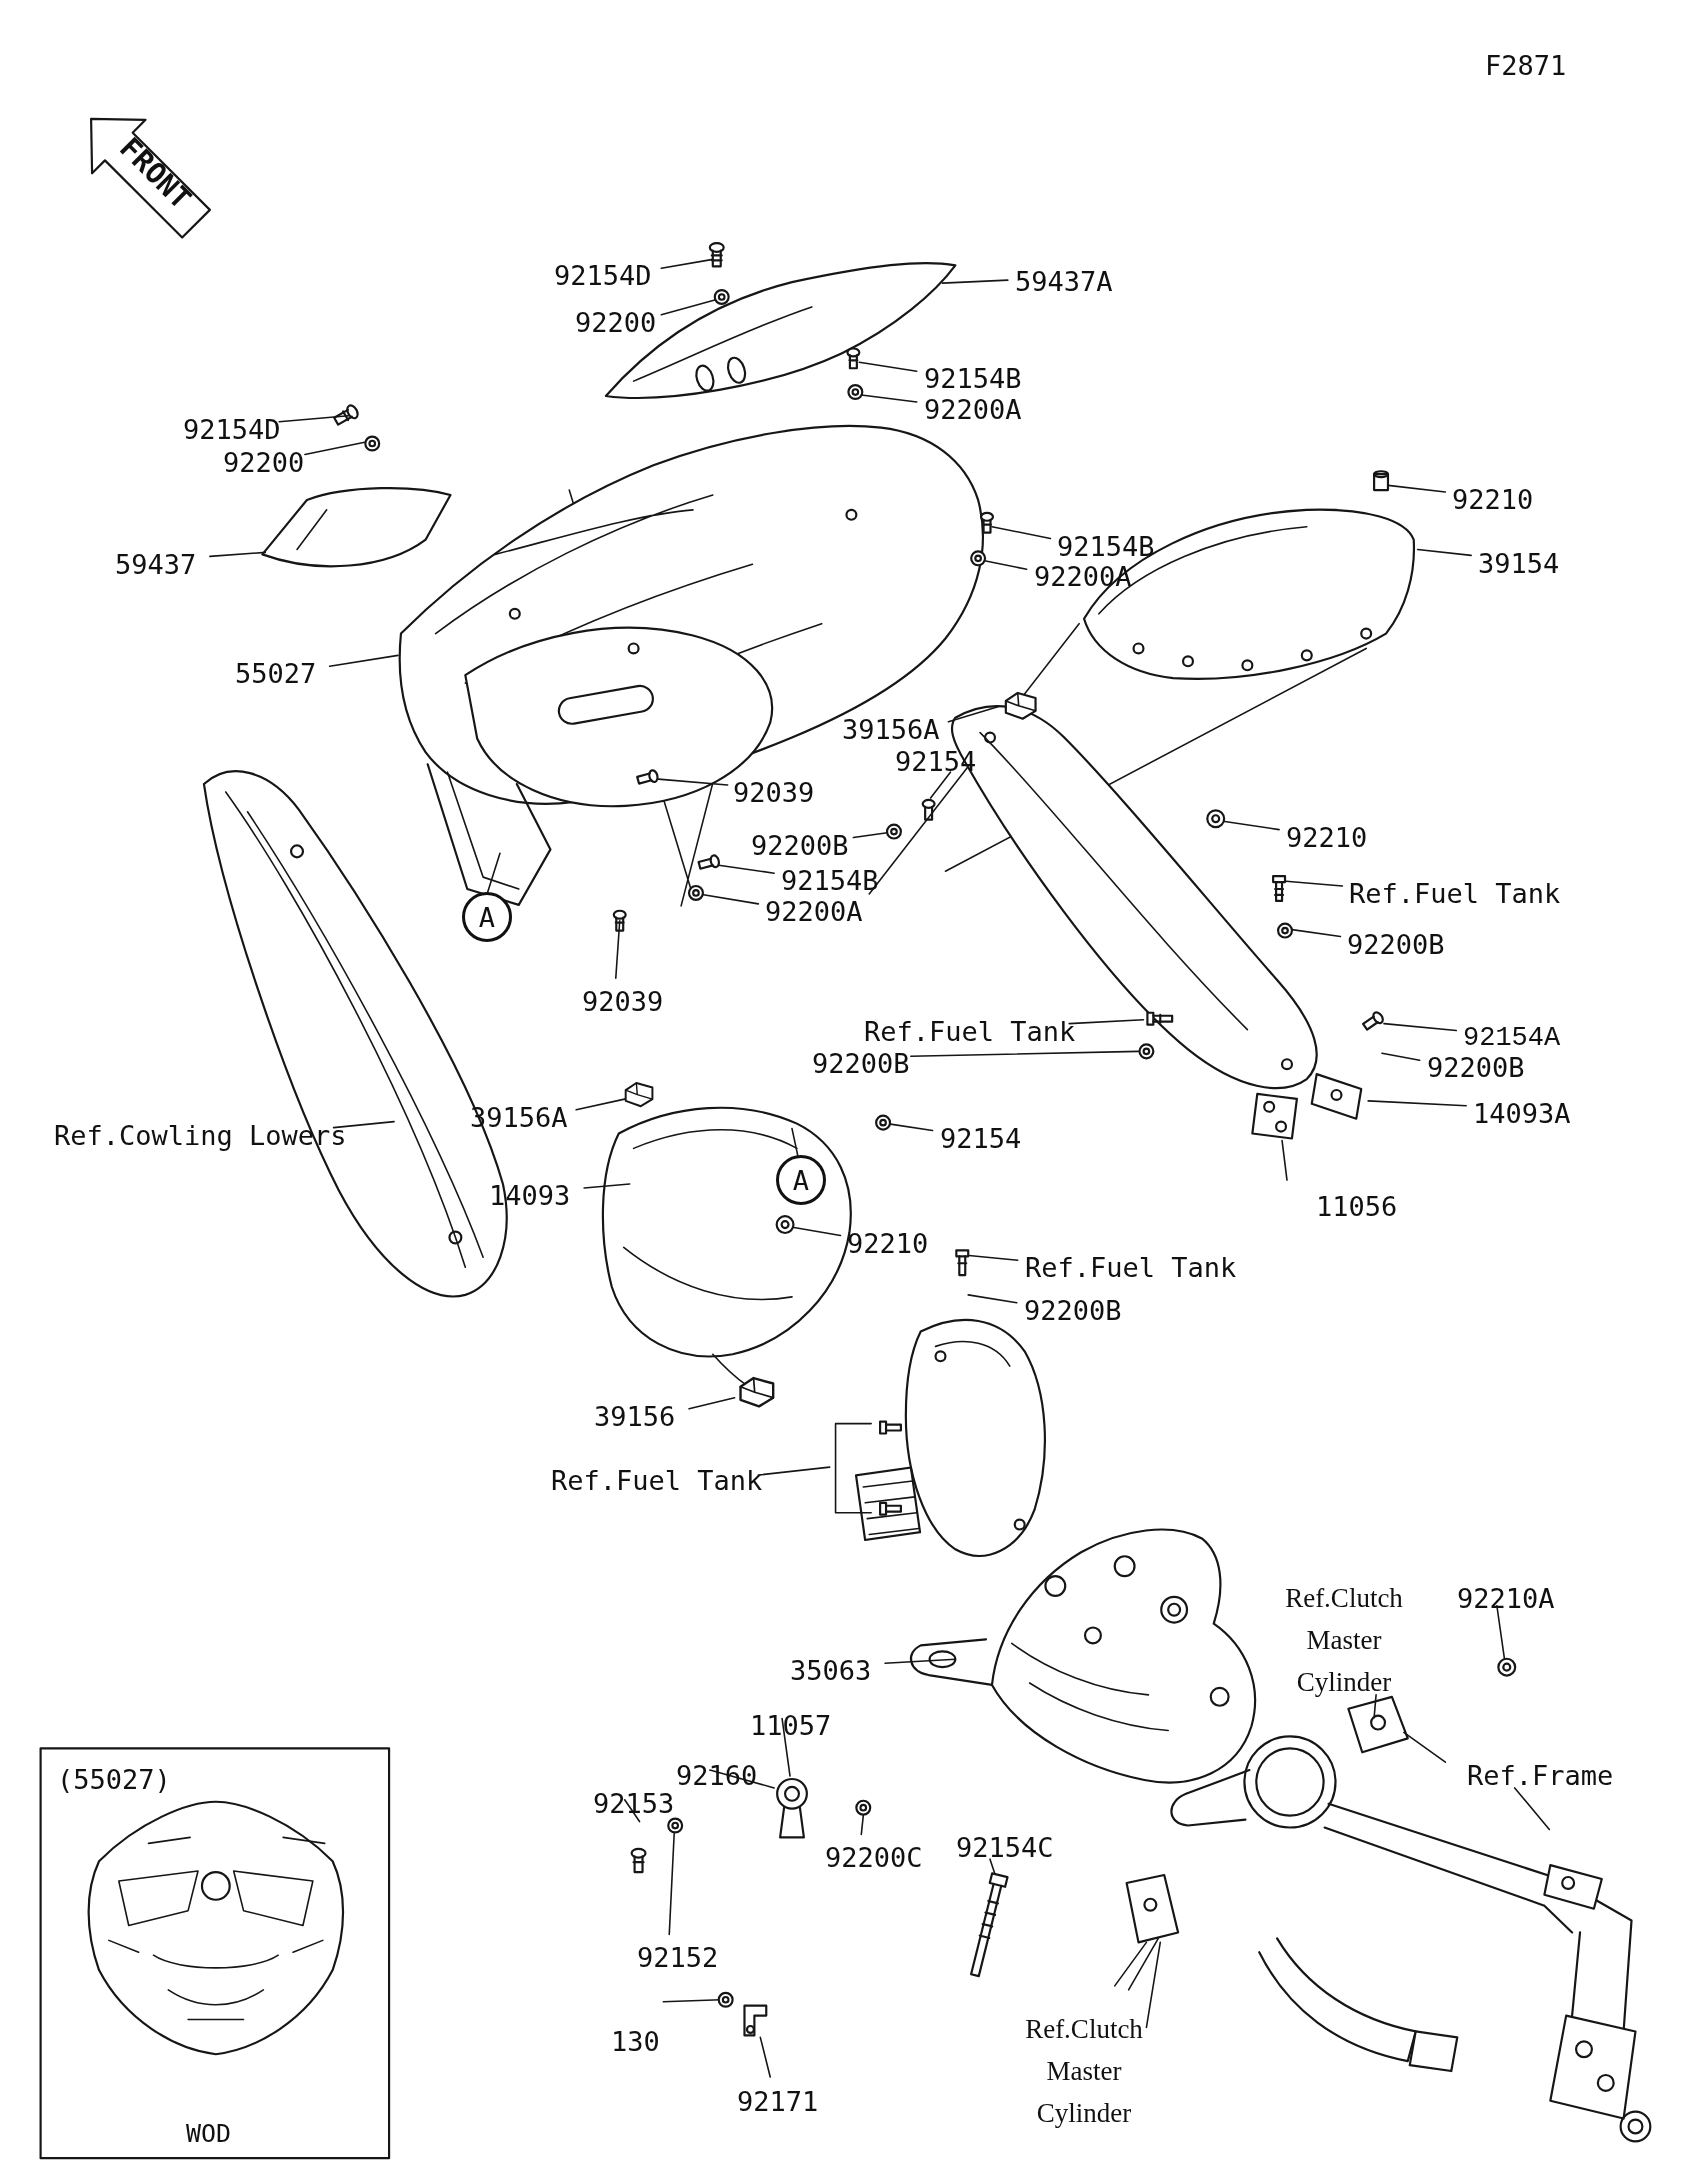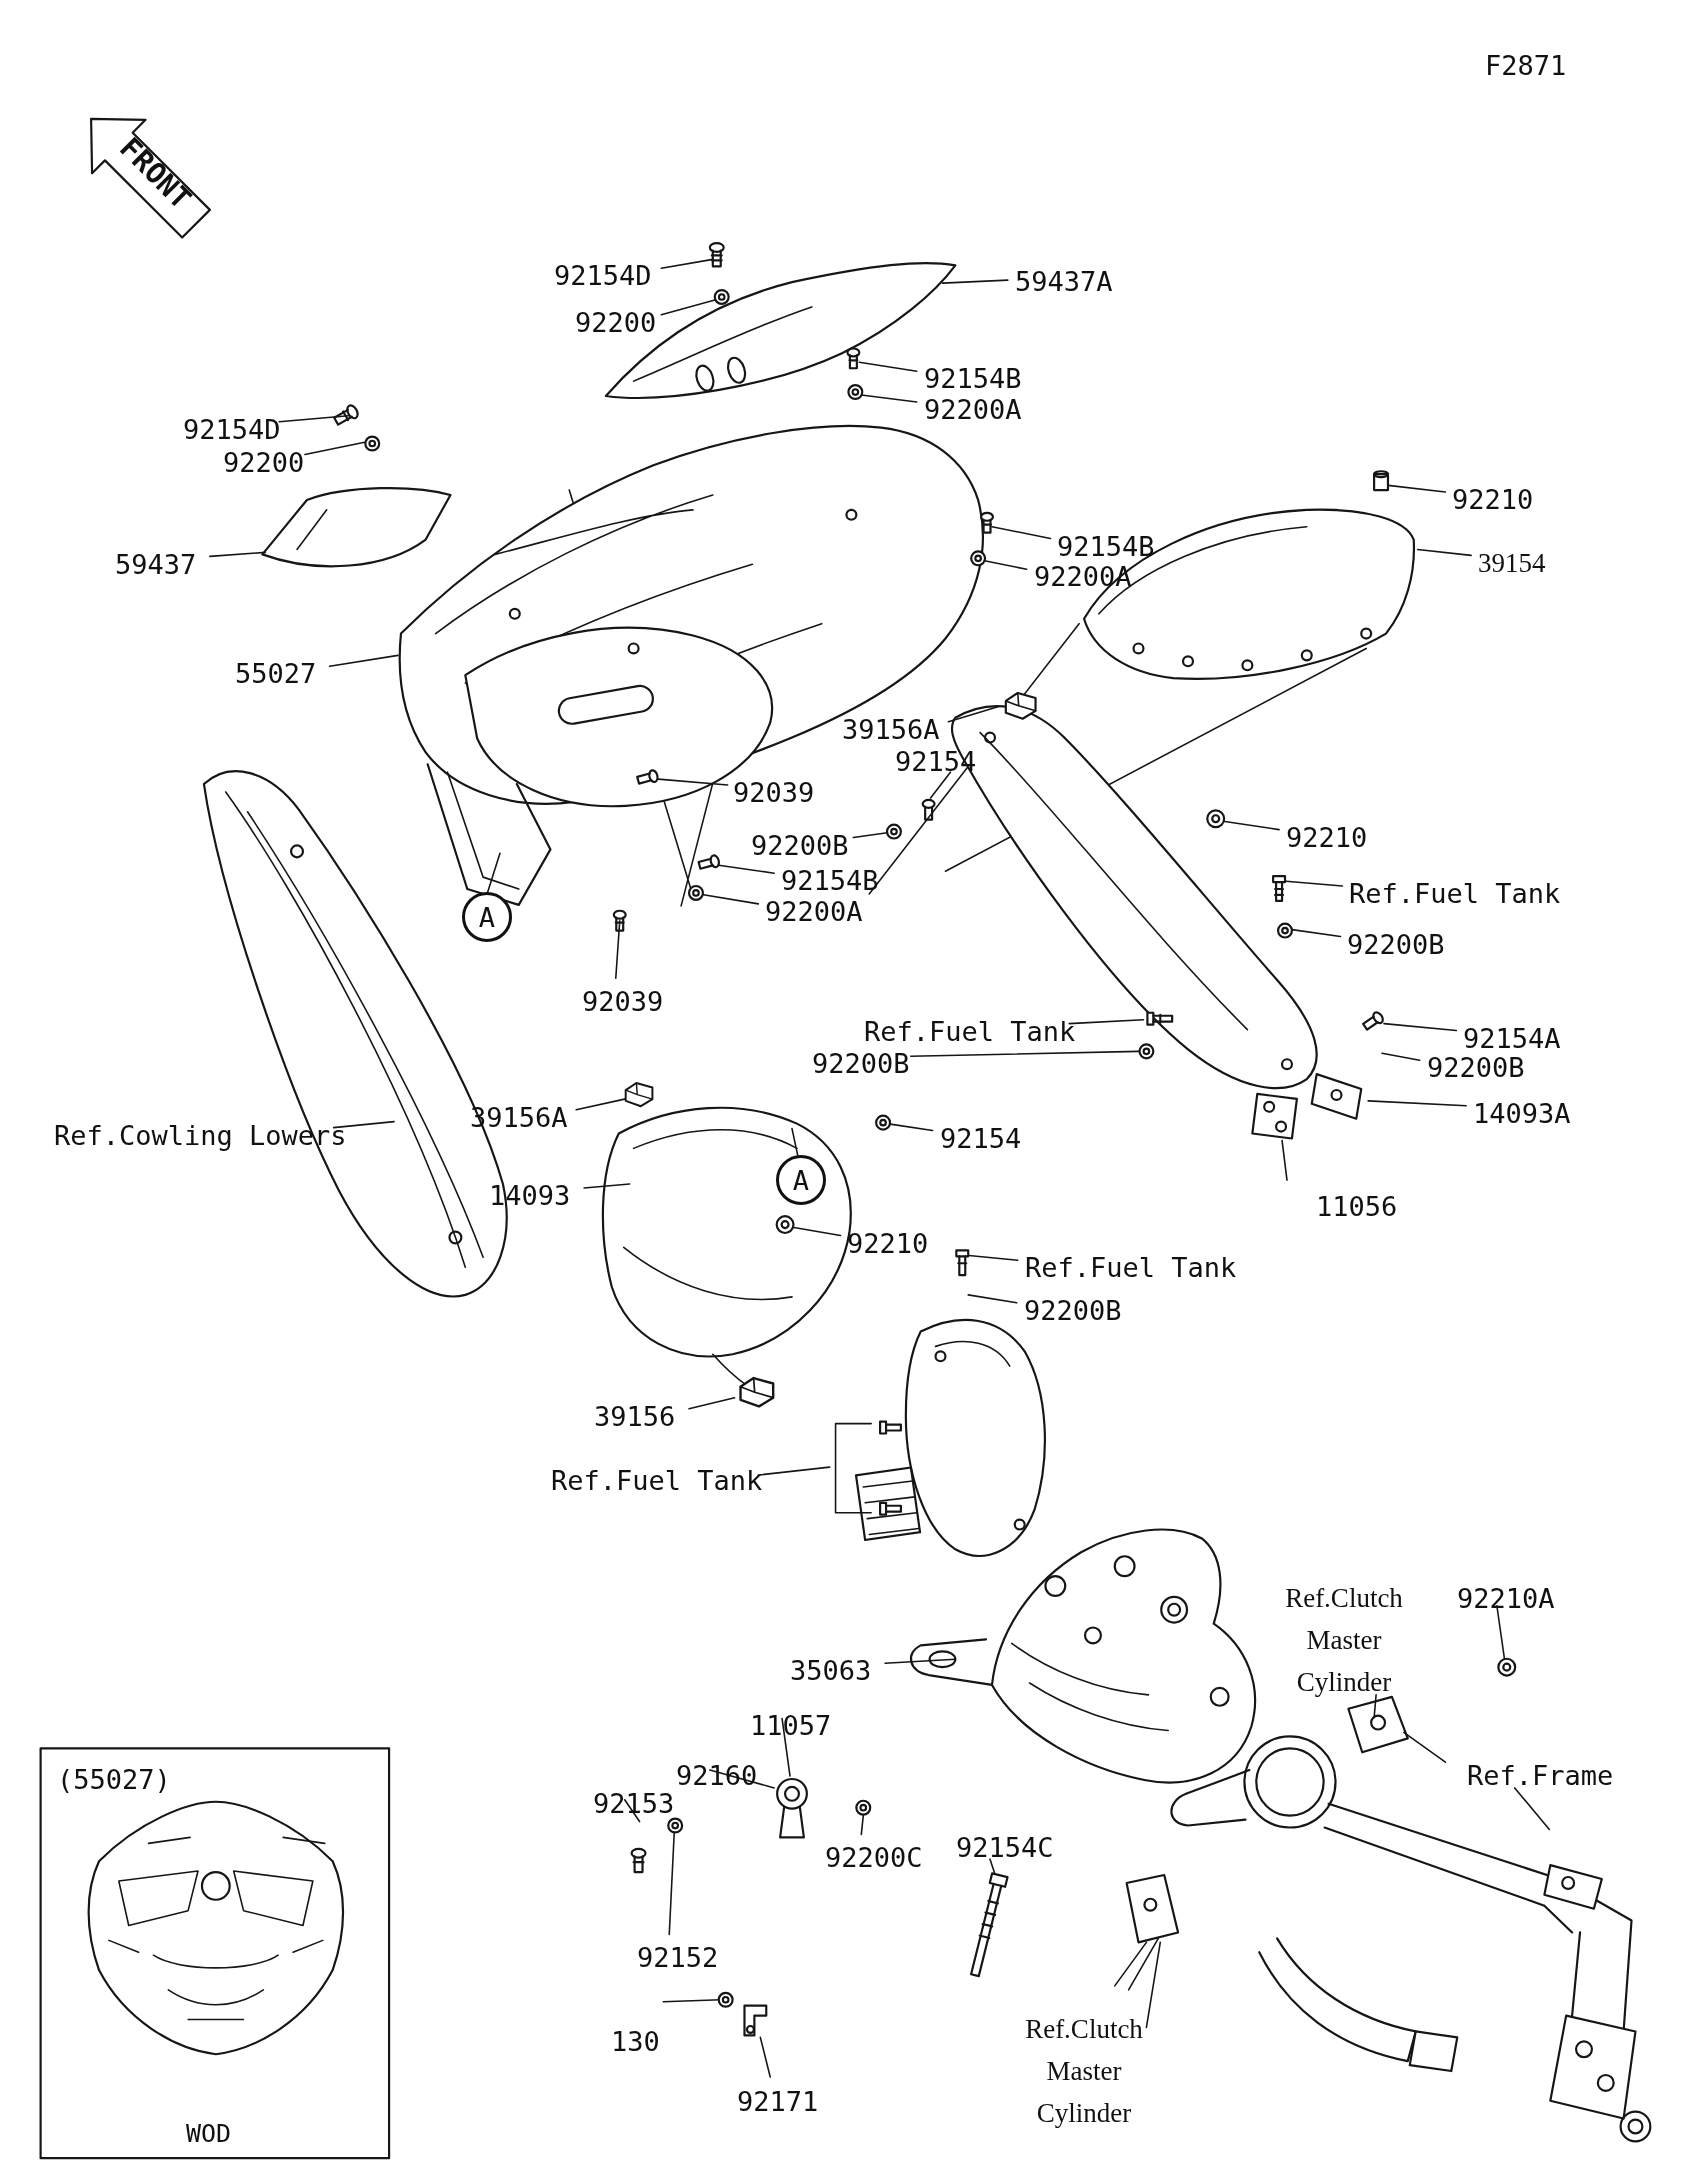--- a/index.html
+++ b/index.html
@@ -350,35 +350,35 @@
       <span class="part-label" style="left: 575px; top: 302px;">92200</span>
       <span class="part-label" style="left: 1015px; top: 261px;">59437A</span>
       <span class="part-label" style="left: 924px; top: 358px;">92154B</span>
       <span class="part-label" style="left: 924px; top: 389px;">92200A</span>
       <span class="part-label" style="left: 183px; top: 409px;">92154D</span>
       <span class="part-label" style="left: 223px; top: 442px;">92200</span>
       <span class="part-label" style="left: 1452px; top: 479px;">92210</span>
       <span class="part-label" style="left: 115px; top: 544px;">59437</span>
       <span class="part-label" style="left: 1057px; top: 526px;">92154B</span>
       <span class="part-label" style="left: 1034px; top: 556px;">92200A</span>
-      <span class="part-label" style="left: 1478px; top: 543px; font-family: Liberation Serif, serif;">39154</span>
+      <span class="part-label" style="left: 1478px; top: 543px;">39154</span>
       <span class="part-label" style="left: 235px; top: 653px;">55027</span>
       <span class="part-label" style="left: 842px; top: 709px;">39156A</span>
       <span class="part-label" style="left: 895px; top: 741px;">92154</span>
       <span class="part-label" style="left: 733px; top: 772px;">92039</span>
       <span class="part-label" style="left: 751px; top: 825px;">92200B</span>
       <span class="part-label" style="left: 781px; top: 860px;">92154B</span>
       <span class="part-label" style="left: 765px; top: 891px;">92200A</span>
       <span class="part-label" style="left: 1286px; top: 817px;">92210</span>
       <span class="part-label" style="left: 1349px; top: 873px;">Ref.Fuel Tank</span>
       <span class="part-label" style="left: 1347px; top: 924px;">92200B</span>
       <span class="part-label" style="left: 582px; top: 981px;">92039</span>
       <span class="part-label" style="left: 864px; top: 1011px;">Ref.Fuel Tank</span>
       <span class="part-label" style="left: 812px; top: 1043px;">92200B</span>
-      <span class="part-label" style="left: 1463px; top: 1018px;">92154A</span>
+      <span class="part-label" style="left: 1463px; top: 1018px; font-family: Liberation Mono, monospace;">92154A</span>
       <span class="part-label" style="left: 1427px; top: 1047px;">92200B</span>
       <span class="part-label" style="left: 1473px; top: 1093px;">14093A</span>
       <span class="part-label" style="left: 470px; top: 1097px;">39156A</span>
       <span class="part-label" style="left: 940px; top: 1118px;">92154</span>
       <span class="part-label" style="left: 1316px; top: 1186px;">11056</span>
       <span class="part-label" style="left: 489px; top: 1175px;">14093</span>
       <span class="part-label" style="left: 847px; top: 1223px;">92210</span>
       <span class="part-label" style="left: 1025px; top: 1247px;">Ref.Fuel Tank</span>
       <span class="part-label" style="left: 1024px; top: 1290px;">92200B</span>
       <span class="part-label" style="left: 54px; top: 1115px;">Ref.Cowling Lowers</span>

